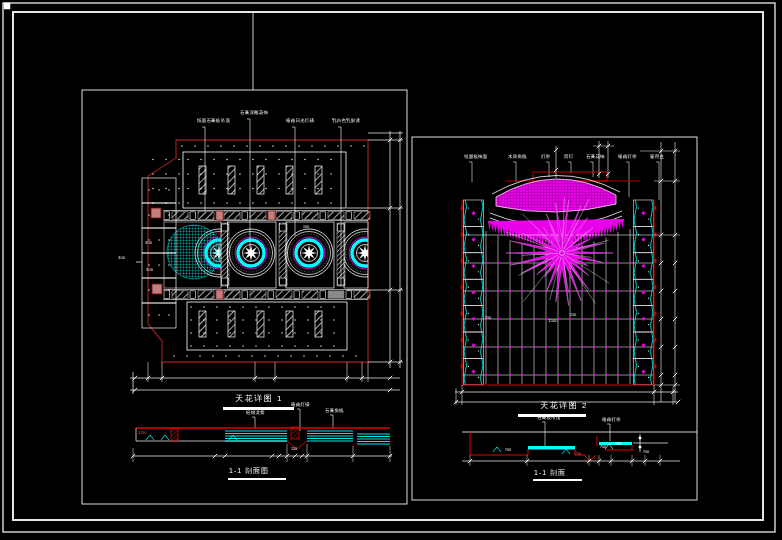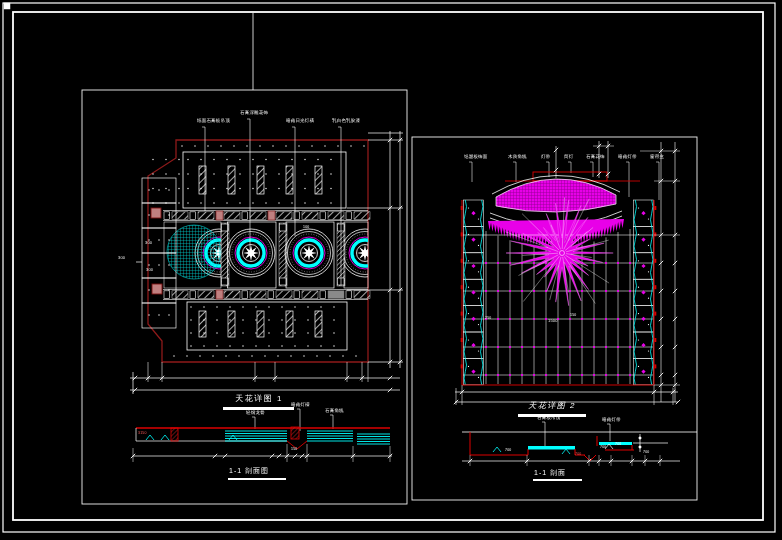--- a/index.html
+++ b/index.html
@@ -732,18 +732,18 @@
       <div class="lbl xs" style="left: 615px; top: 443px;">700</div>
       <div class="lbl xs" style="left: 643px; top: 451px;">700</div>
     </div>
 
   <div class="title" style="left:222px;top:395px;width:74px;">天花详图 1</div>
   <div class="bar" style="left:223px;top:407px;width:71px;height:2.5px;"></div>
 
   <div class="stitle" style="left:229px;top:467px;">1-1 剖面图</div>
   <div class="bar" style="left:228px;top:478px;width:58px;height:2px;"></div>
 
-  <div class="title" style="left:516px;top:402px;width:72px;font-style:italic;">天花详图 2</div>
+  <div class="title" style="left:528px;top:402px;width:72px;">天花详图 2</div>
   <div class="bar" style="left:518px;top:414px;width:68px;height:2.5px;"></div>
 
   <div class="stitle" style="left:534px;top:469px;">1-1 剖面</div>
   <div class="bar" style="left:533px;top:479px;width:49px;height:2px;"></div>
 </div>
 
 </body></html>

